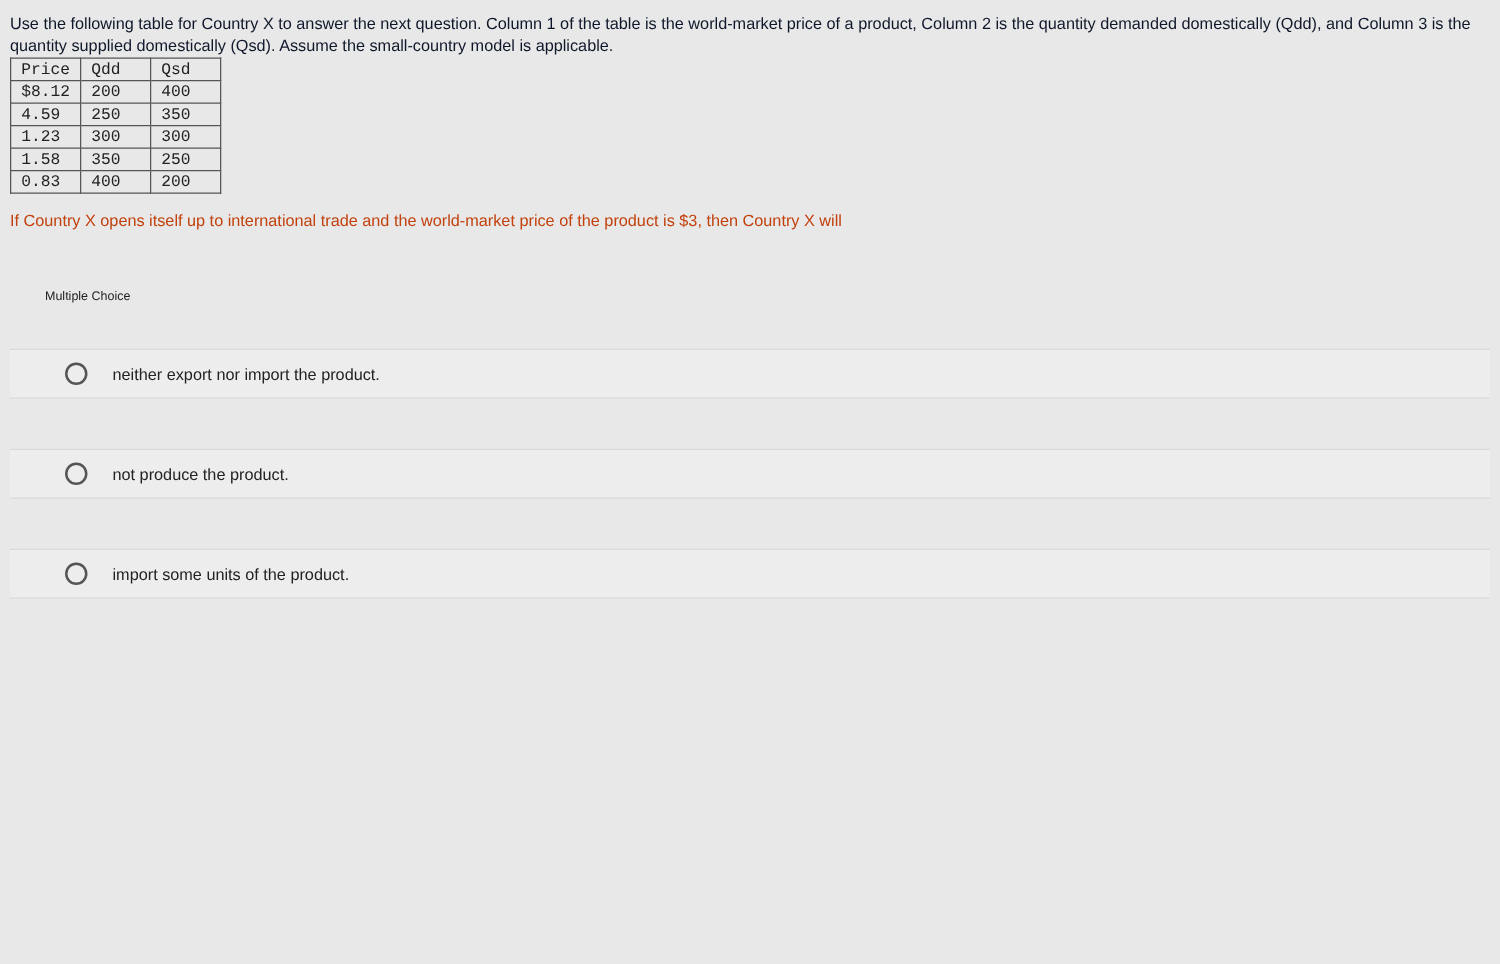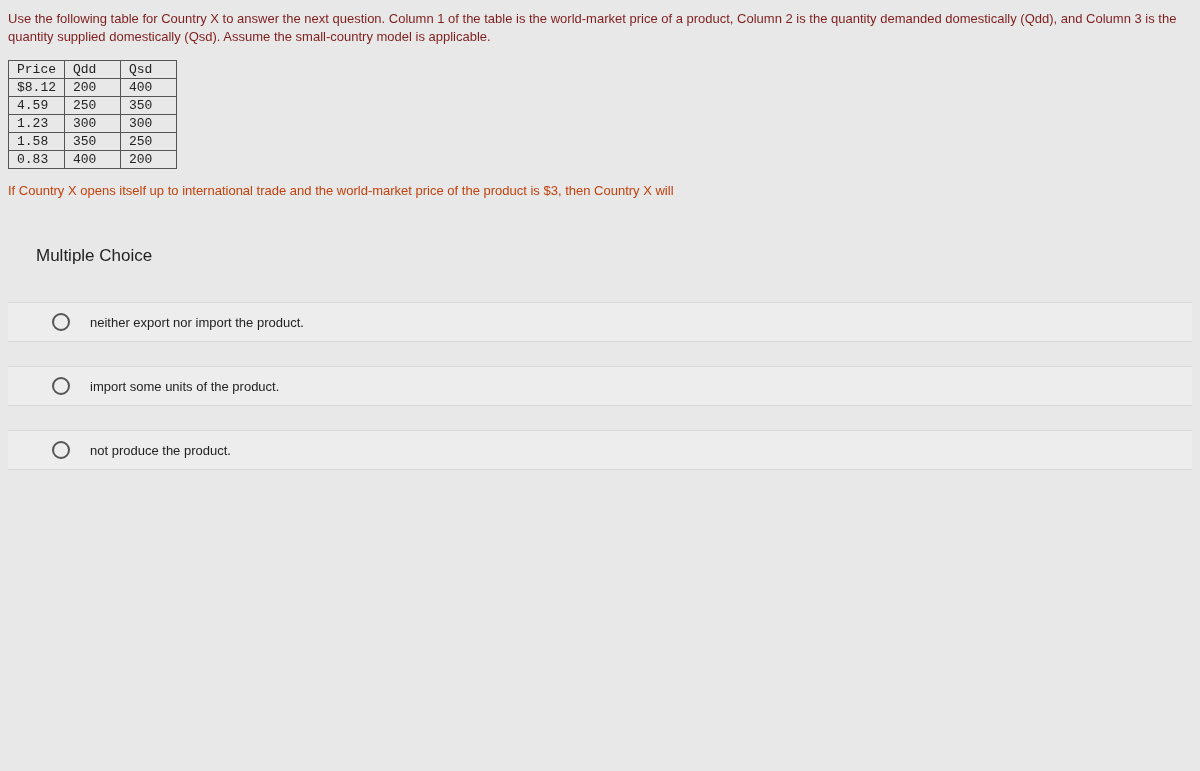--- a/index.html
+++ b/index.html
@@ -11,22 +11,21 @@
       overflow: hidden;
       color: #222;
       font-size: 13px;
     }
     .container {
       padding: 10px 8px;
     }
     .intro {
       font-size: 13px;
       line-height: 1.4;
-      margin-bottom: 14px;
-      color: #7f1d1d;
+      color: #0f172a;
     }
     .data-table {
       border-collapse: collapse;
       margin-bottom: 14px;
       font-family: "Courier New", monospace;
       font-size: 13px;
     }
     .data-table th, .data-table td {
       border: 1px solid #555;
       padding: 1px 8px;
@@ -35,29 +34,29 @@
     }
     .data-table th {
       font-weight: normal;
     }
     .followup {
       font-size: 13px;
       margin-bottom: 48px;
       color: #c2410c;
     }
     .mc-label {
-      font-size: 17px;
+      font-size: 10px;
       margin-left: 28px;
       margin-bottom: 36px;
       color: #222;
     }
     .options {
       display: flex;
       flex-direction: column;
-      gap: 24px;
+      gap: 40px;
     }
     .option-row {
       background: #ededed;
       border-top: 1px solid #d9d9d9;
       border-bottom: 1px solid #d9d9d9;
       padding: 10px 0 10px 44px;
       display: flex;
       align-items: center;
       gap: 20px;
     }
@@ -122,20 +121,20 @@
 
   <p class="mc-label">Multiple Choice</p>
 
   <div class="options">
     <div class="option-row">
       <div class="radio"></div>
       <span class="option-text">neither export nor import the product.</span>
     </div>
     <div class="option-row">
       <div class="radio"></div>
-      <span class="option-text">import some units of the product.</span>
+      <span class="option-text">not produce the product.</span>
     </div>
     <div class="option-row">
       <div class="radio"></div>
-      <span class="option-text">not produce the product.</span>
+      <span class="option-text">import some units of the product.</span>
     </div>
   </div>
 </div>
 
 </body></html>

